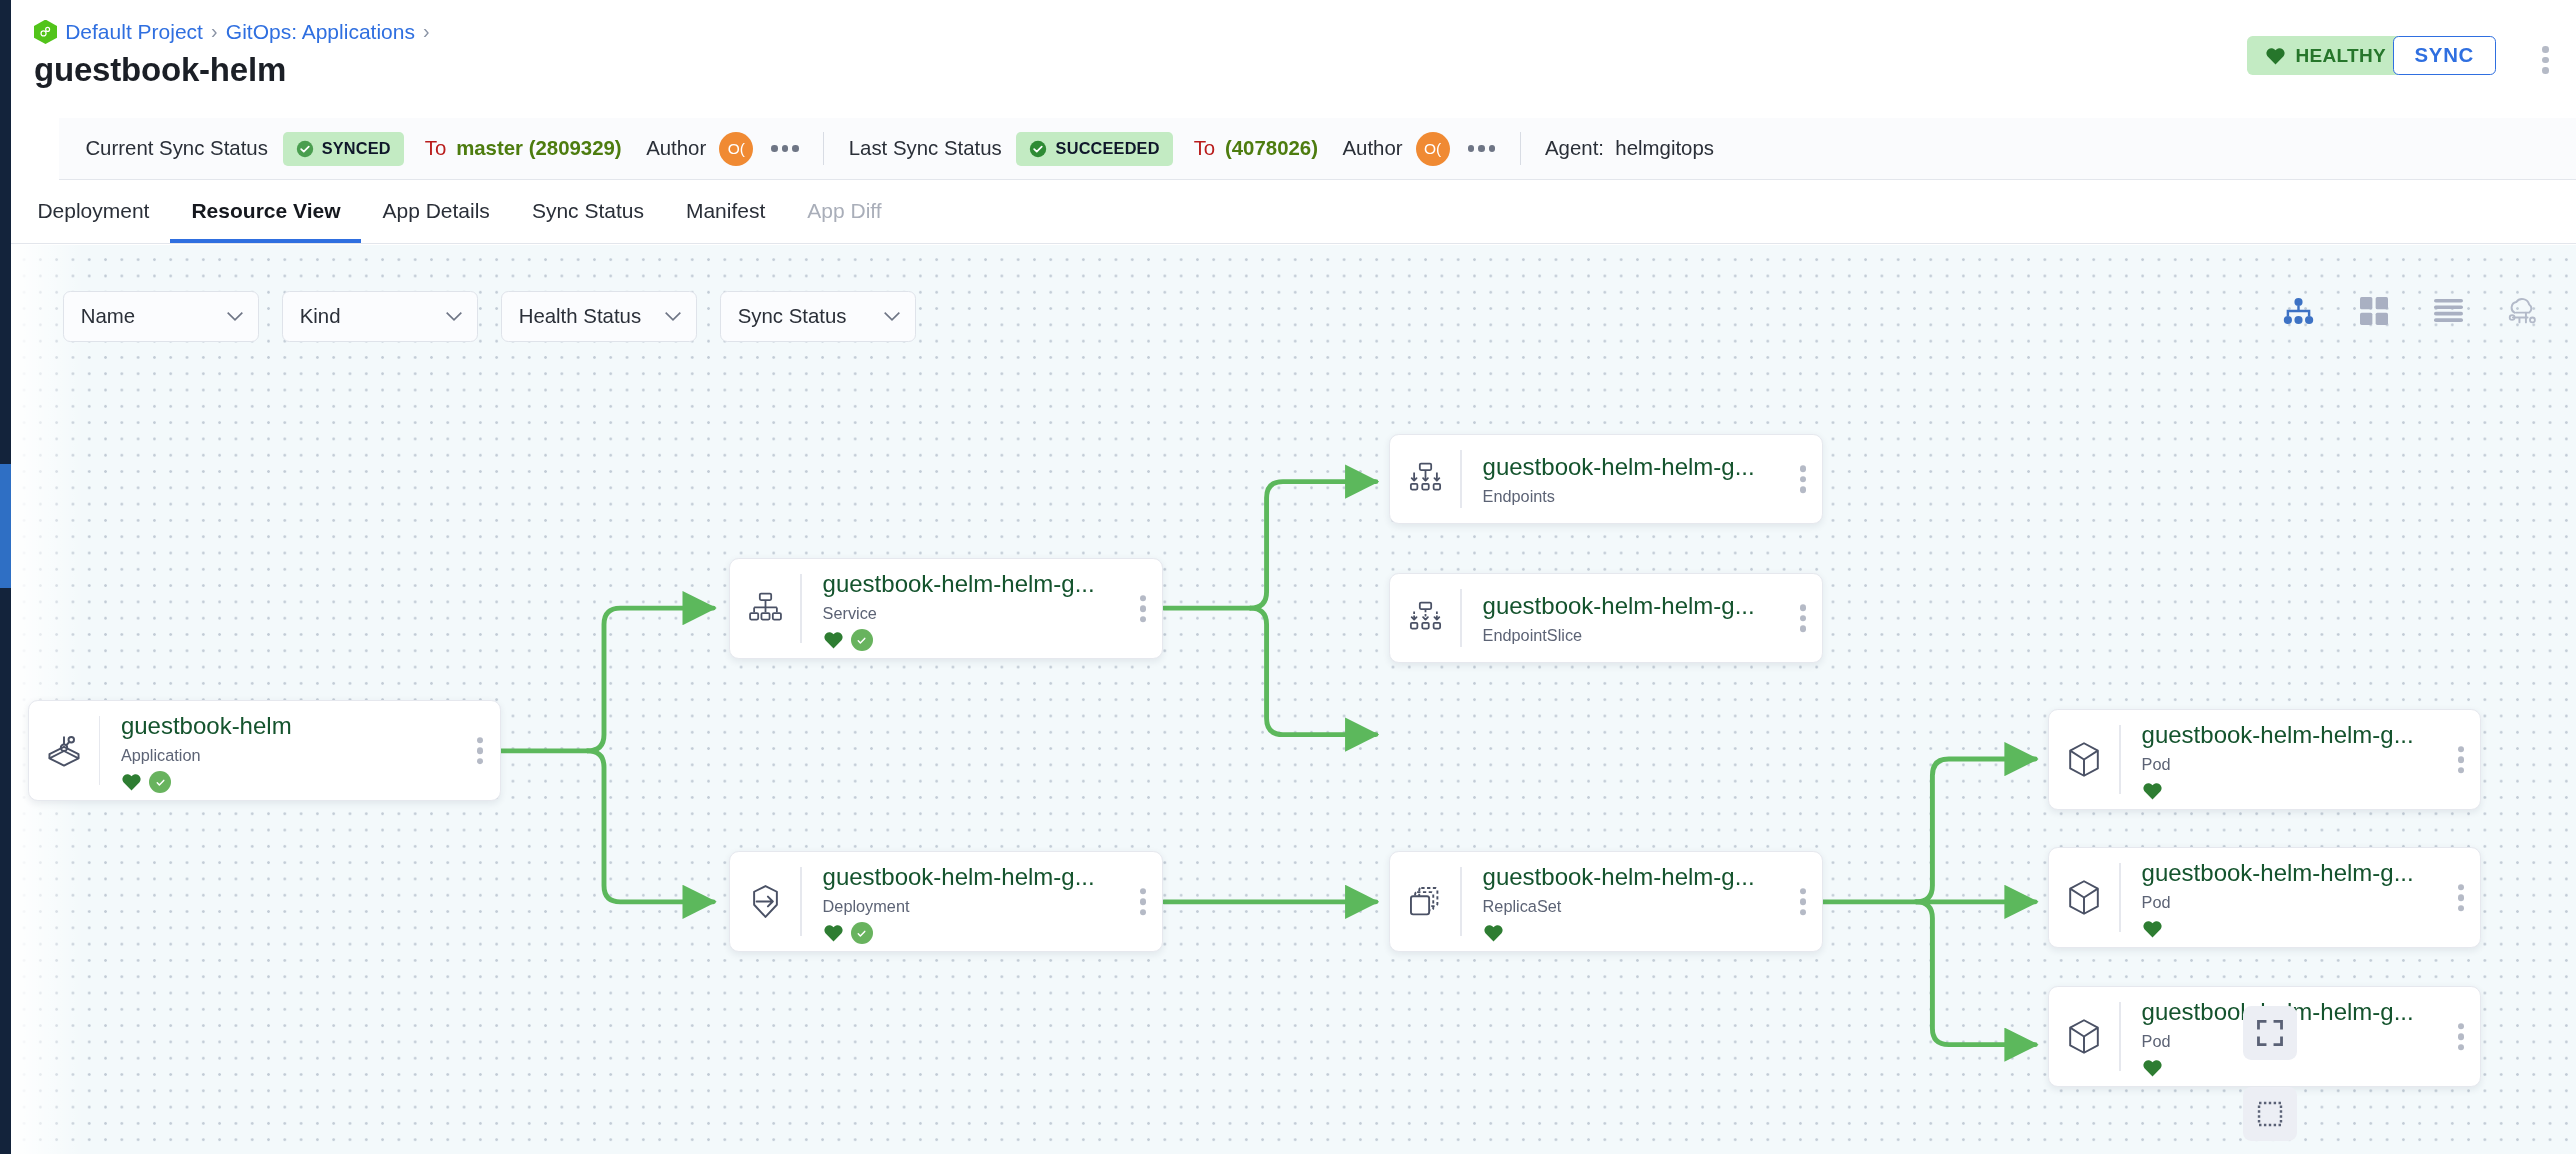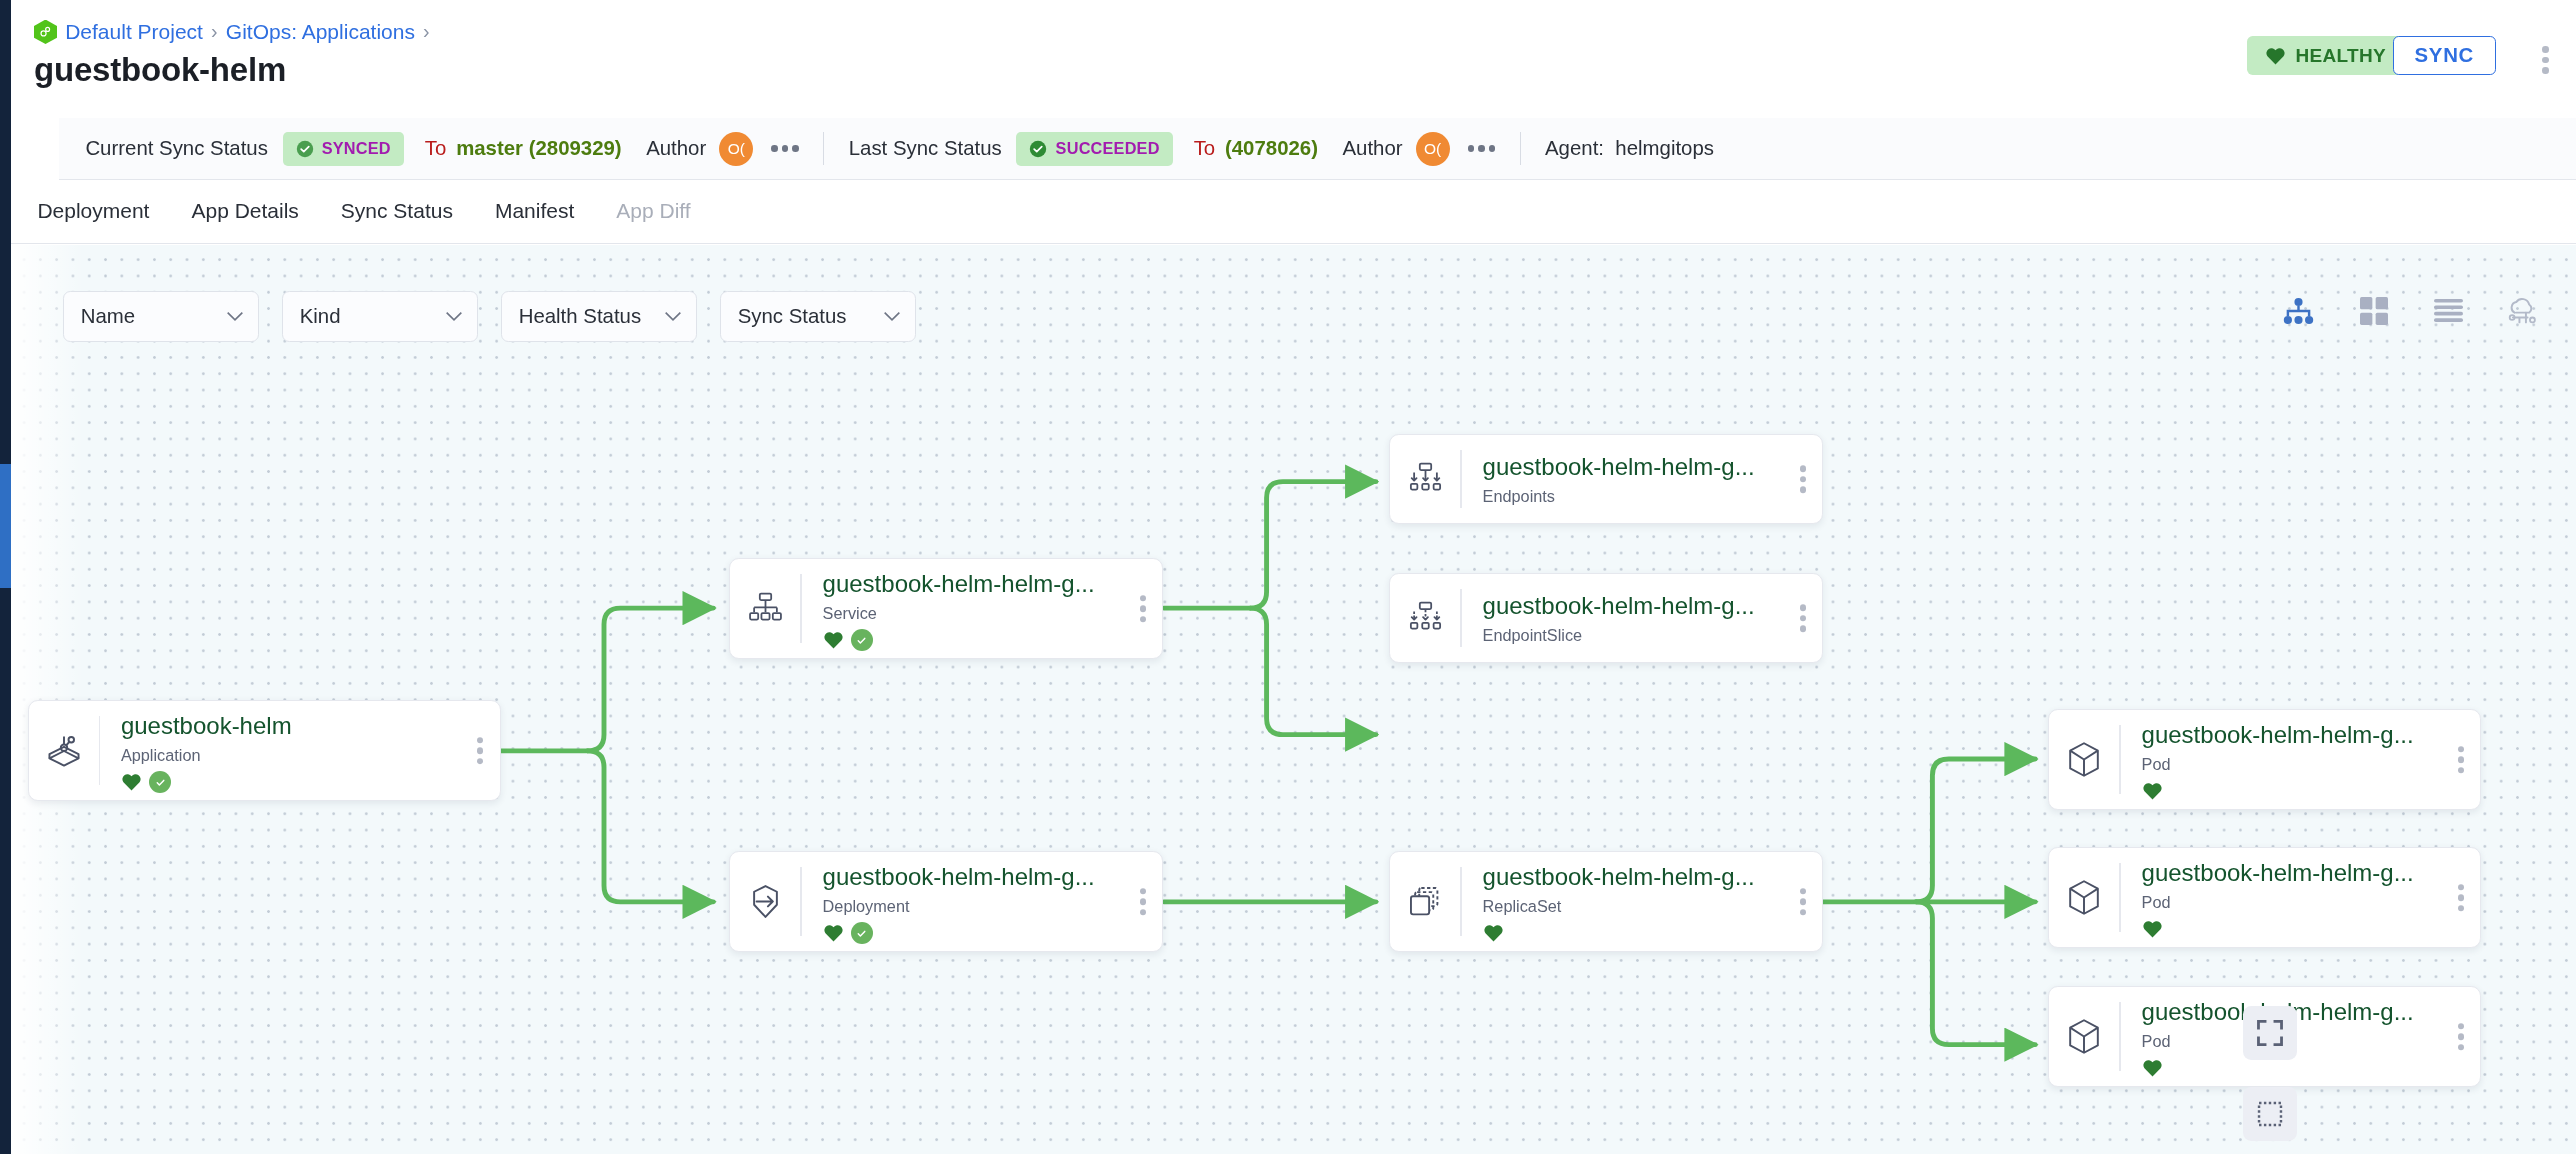--- a/index.html
+++ b/index.html
@@ -69,21 +69,21 @@
   
   .statusbar {
     position: absolute; left: 11.4px; top: 118px; width: 2565px; height: 62px;
     background: #fafbfd; border-bottom: 0.8px solid #e3e6ec;
     display: flex; align-items: center; padding-left: 26px;
     font-size: 20.4px; color: #2a2f38; margin-left: 48px;
   }
   .st-label { white-space: nowrap; }
   .st-chip {
     margin-left: 14.7px; height: 34px; padding: 0 13px; border-radius: 4.9px;
-    background: #c3ebc3; color: #a21caf; display: flex; align-items: center; gap: 8.2px;
+    background: #c3ebc3; color: #0f172a; display: flex; align-items: center; gap: 8.2px;
     font-size: 16.3px; font-weight: bold; letter-spacing: 0.2px;
   }
   .st-to { margin-left: 21px; color: #b91c1c; }
   .st-rev { margin-left: 9.8px; color: #4d7c0f; font-weight: bold; cursor: pointer; white-space: nowrap; }
   .st-author { margin-left: 24.5px; }
   .avatar {
     margin-left: 13px; width: 34px; height: 34px; border-radius: 50%;
     background: #f08a33; color: #fff; font-size: 15.5px;
     display: flex; align-items: center; justify-content: center; overflow: hidden;
   }
@@ -262,20 +262,21 @@
       </span>
 
     <span class="st-divider"></span>
 
     <span class="st-agent">Agent:</span>
     <span class="st-agent-val">helmgitops</span>
   </div>
 
   <div class="tabs">
     <div class="tab">Deployment</div>
+    <div class="tab active">Resource View</div>
     <div class="tab">App Details</div>
     <div class="tab">Sync Status</div>
     <div class="tab">Manifest</div>
     <div class="tab disabled">App Diff</div>
   </div>
 
   <div class="canvas">
     <div class="canvas-fade"></div>
 
     <div class="filters">

